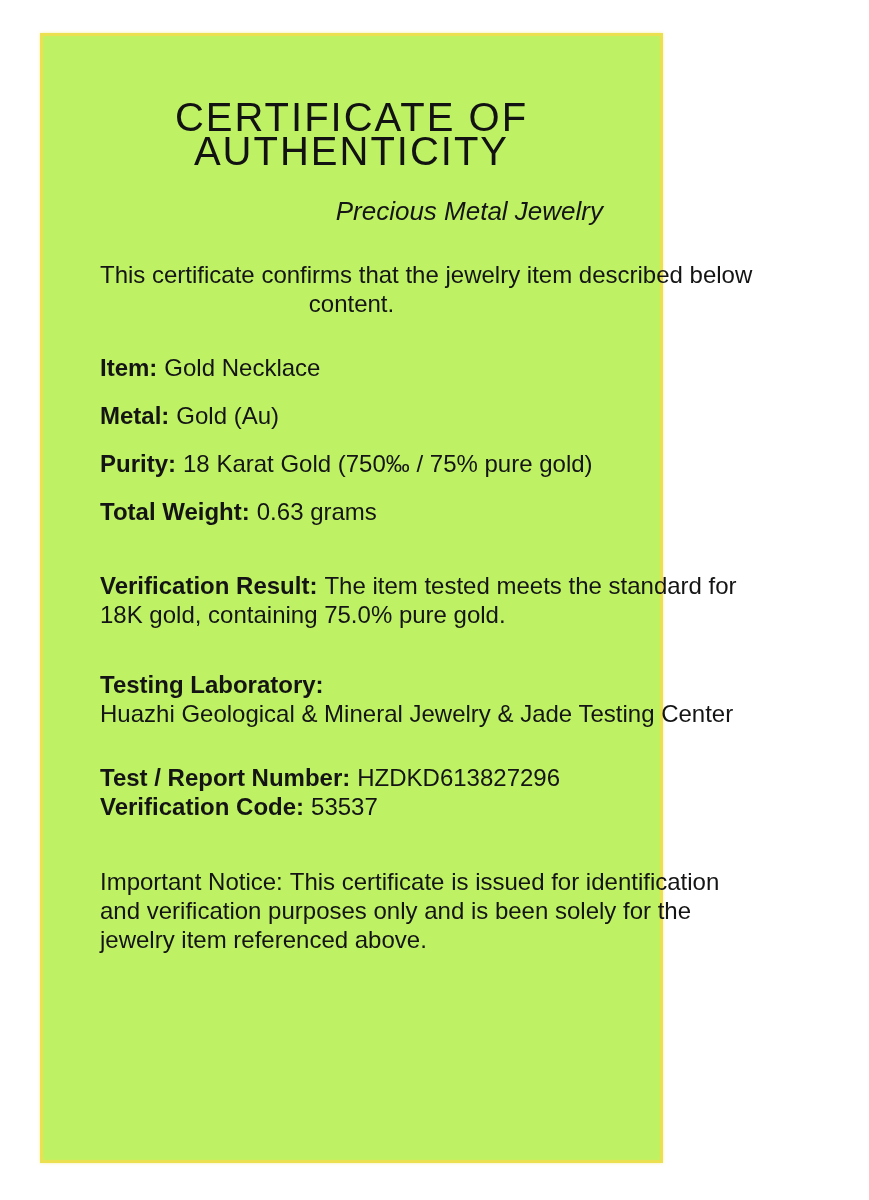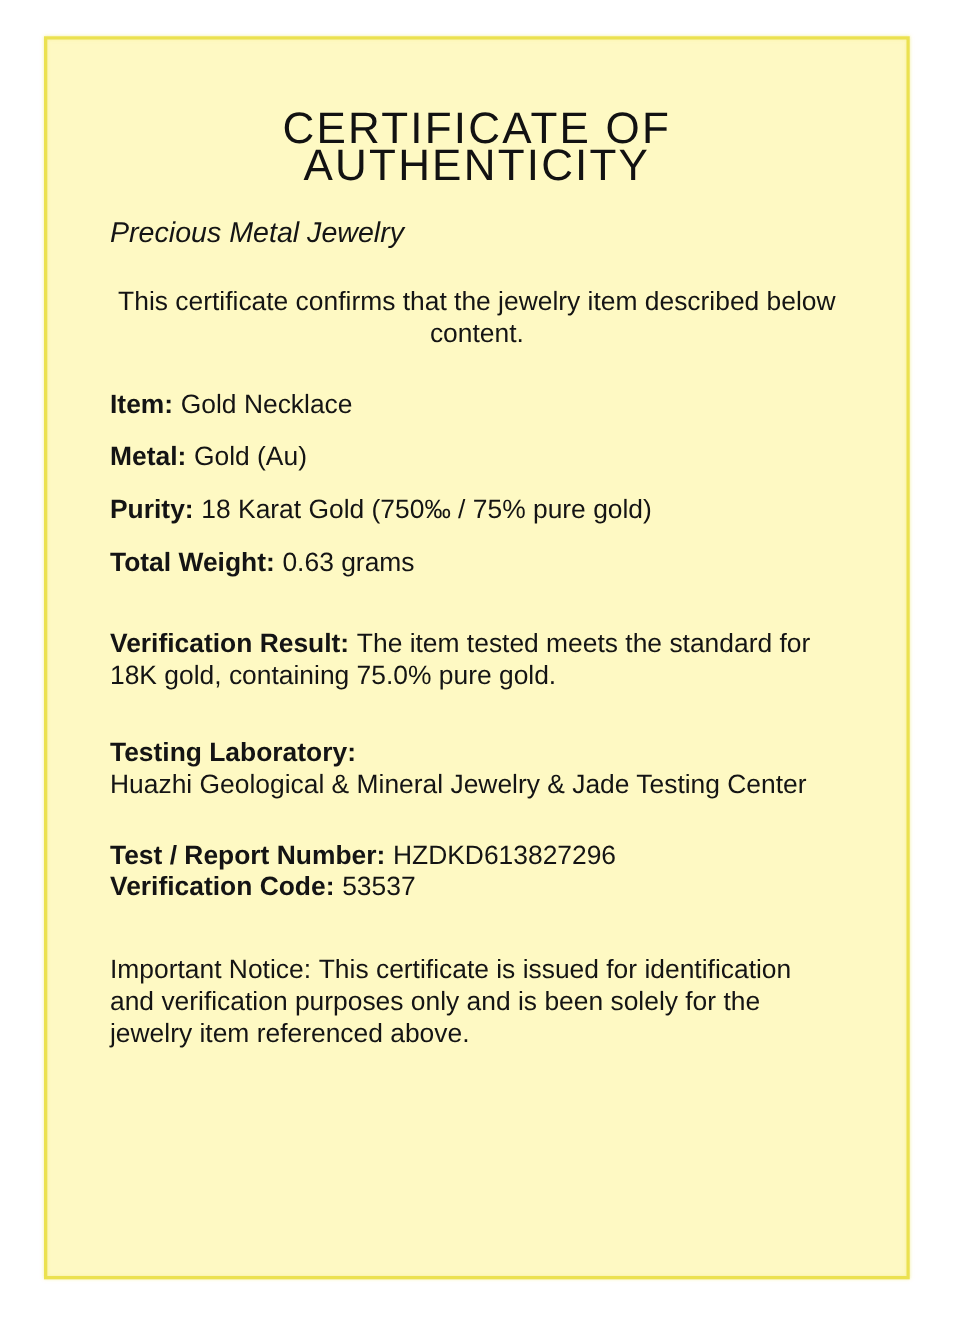--- a/index.html
+++ b/index.html
@@ -12,44 +12,44 @@
     height: 1200px;
     position: relative;
     overflow: hidden;
     font-family: "Liberation Sans", "DejaVu Sans", sans-serif;
     color: #141414;
   }
   .frame {
     position: absolute;
     left: 40px;
     top: 33px;
-    width: 787px;
+    width: 623px;
     height: 1130px;
     box-sizing: border-box;
     border: 3px solid #ebe150;
     box-shadow: 0 0 3px rgba(235, 225, 90, 0.55), inset 0 0 3px rgba(235, 225, 90, 0.35);
-    background: #fef9c3;
+    background: #bef264;
     padding: 0 57px;
   }
   .title {
     margin: 64px 0 0 0;
     text-align: center;
     font-size: 40px;
     line-height: 34px;
     font-weight: 400;
     letter-spacing: 2px;
     color: #121212;
   }
   .title .title-line {
     display: block;
     white-space: nowrap;
   }
   .subtitle {
     margin-top: 28px;
-    text-align: left;
+    text-align: right;
     font-style: italic;
     font-size: 26px;
     line-height: 30px;
     color: #151515;
   }
   .para {
     font-size: 24px;
     line-height: 29px;
   }
   .para .line {

